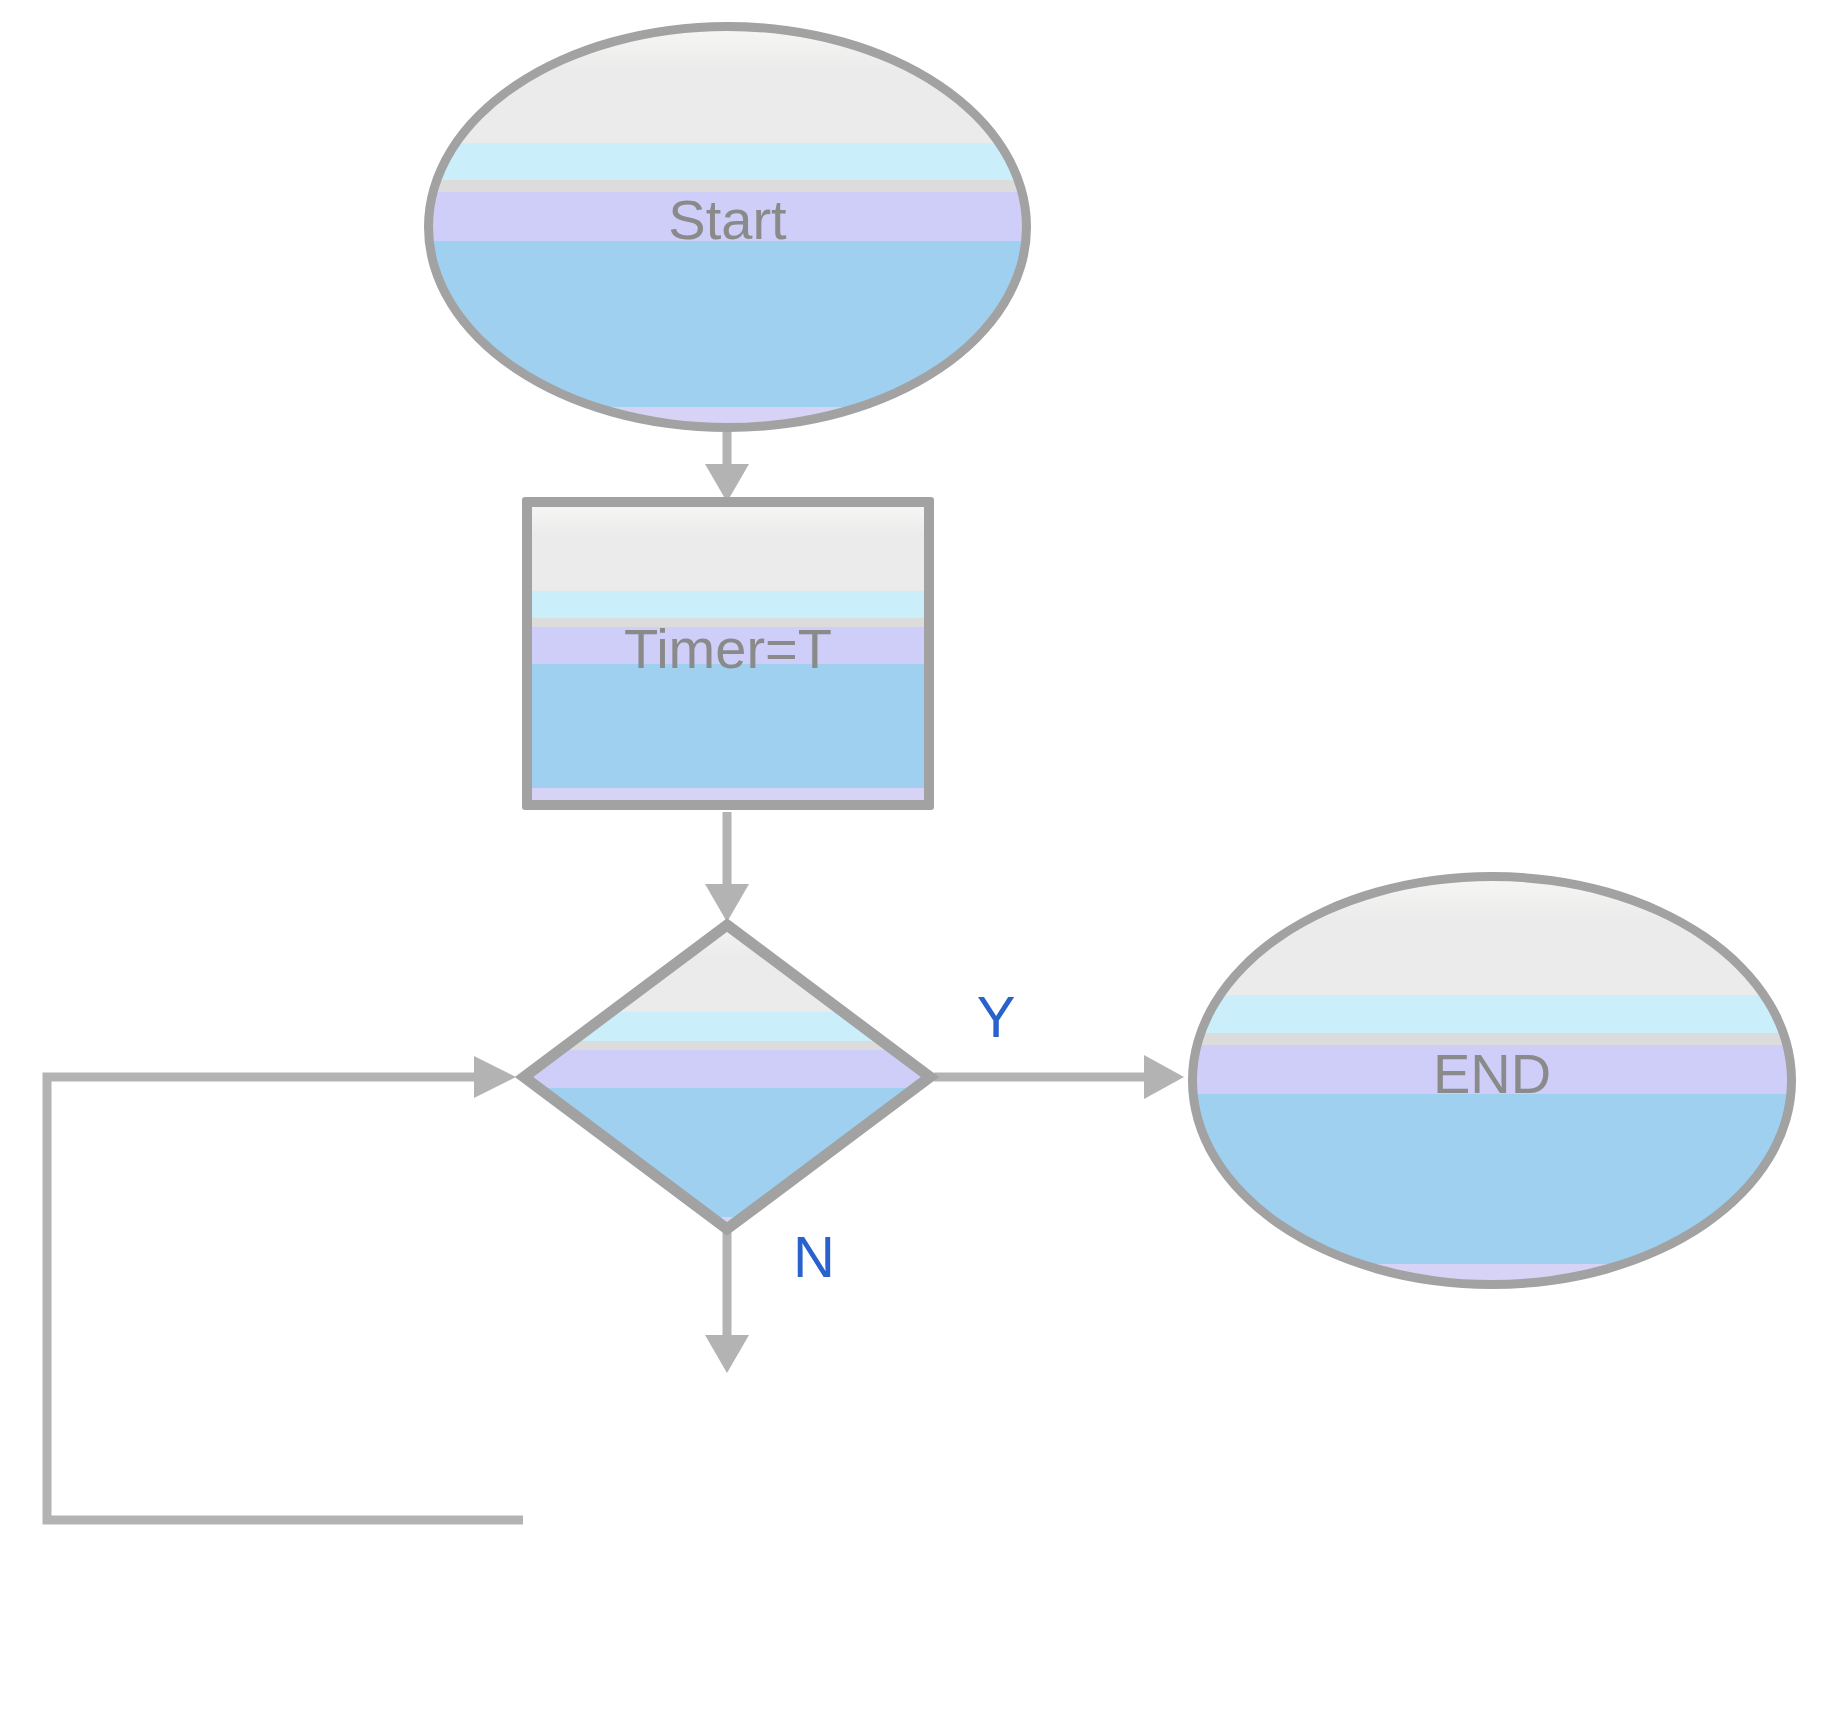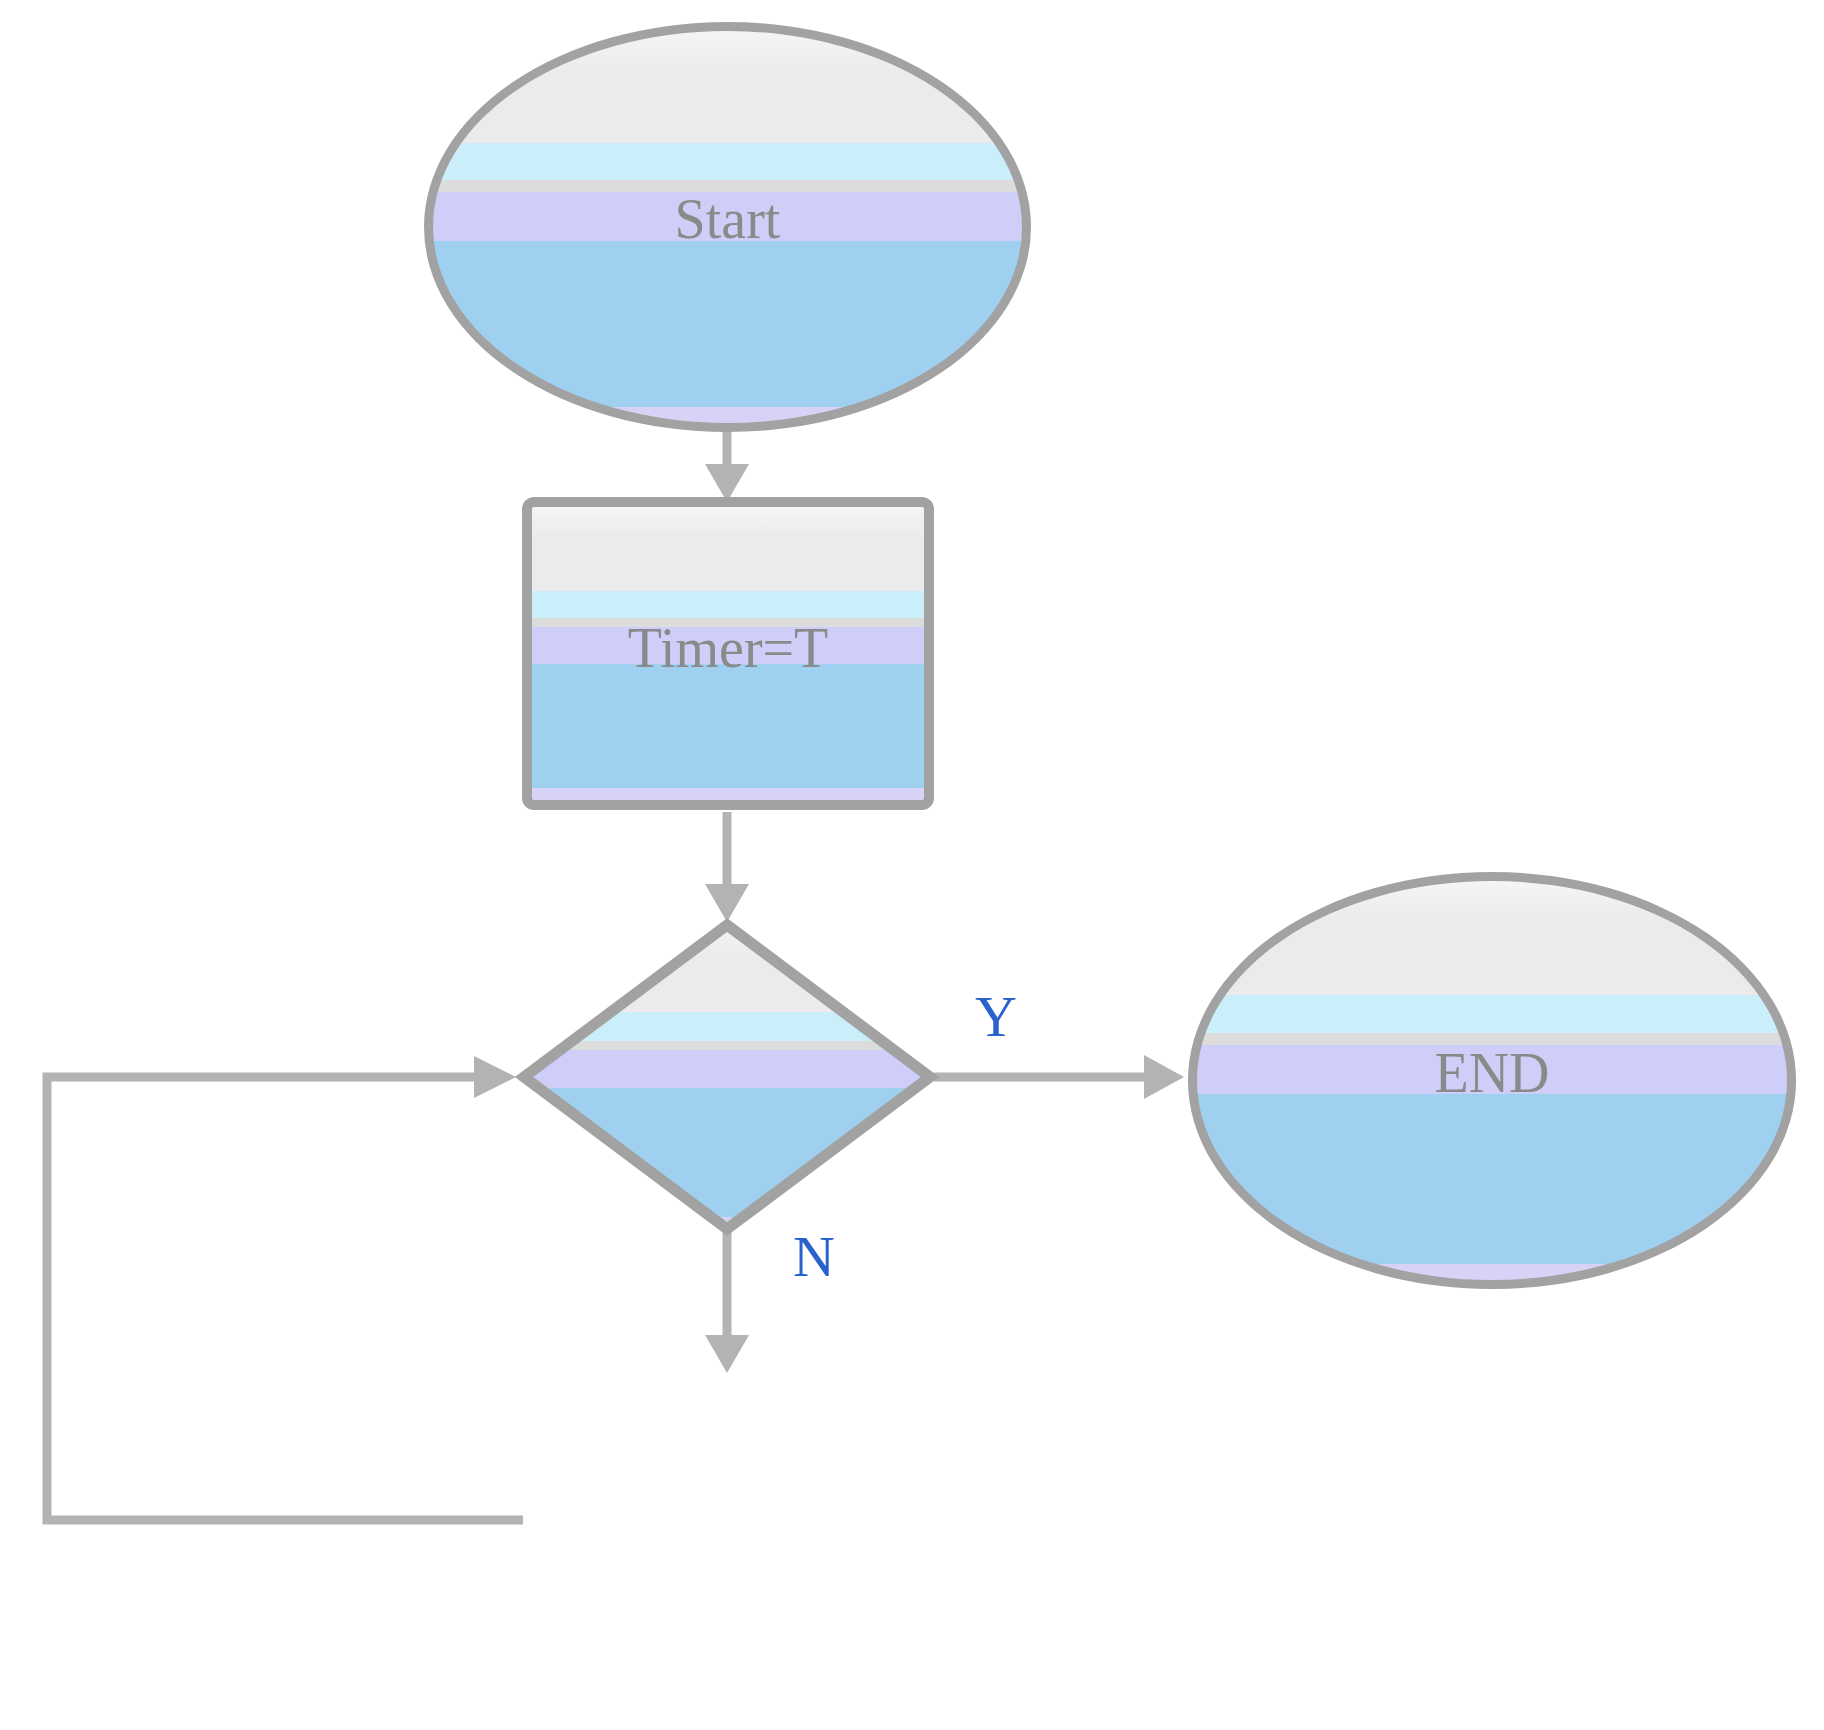--- a/index.html
+++ b/index.html
@@ -13,21 +13,21 @@
     --band-blue:#9fd0f0;
     --band-bottom:#d6d3f7;
     --label-gray:#8a8a8a;
     --label-blue:#2a62cd;
     --background:#ffffff;
   }
   html,body{margin:0;padding:0;background:var(--background);}
   .canvas{
     position:relative;width:1824px;height:1730px;overflow:hidden;
     background:var(--background);
-    font-family:Liberation Serif, serif;
+    font-family:Liberation Sans, sans-serif;
   }
   .connector-layer{position:absolute;left:0;top:0;}
   .edge-line{stroke:var(--edge);stroke-width:9;fill:none;}
   .edge-head{fill:var(--edge);stroke:none;}
   .diamond{stroke:var(--shape-border);stroke-width:11;stroke-linejoin:miter;}
   .node{
     position:absolute;box-sizing:border-box;
     border:10px solid var(--shape-border);
     background:linear-gradient(to bottom,
       var(--band-gray-top) 0%,
@@ -38,21 +38,21 @@
       var(--band-divider) 38%,
       var(--band-divider) 41%,
       var(--band-lavender) 41%,
       var(--band-lavender) 53.5%,
       var(--band-blue) 53.5%,
       var(--band-blue) 96%,
       var(--band-bottom) 96%,
       var(--band-bottom) 100%);
   }
   .terminator{border-radius:50%;border-width:9px;}
-  .process{border-radius:12px;text-align:right;}
+  .process{border-radius:3px;text-align:right;}
   .node-label{
     position:absolute;left:50%;top:48%;transform:translate(-50%,-50%);
     font-size:56px;color:var(--label-gray);white-space:nowrap;
   }
   .diamond-label{
     position:absolute;transform:translate(-50%,-50%);
     font-size:56px;color:var(--label-gray);white-space:nowrap;
   }
   .edge-label{
     position:absolute;transform:translate(-50%,-50%);

